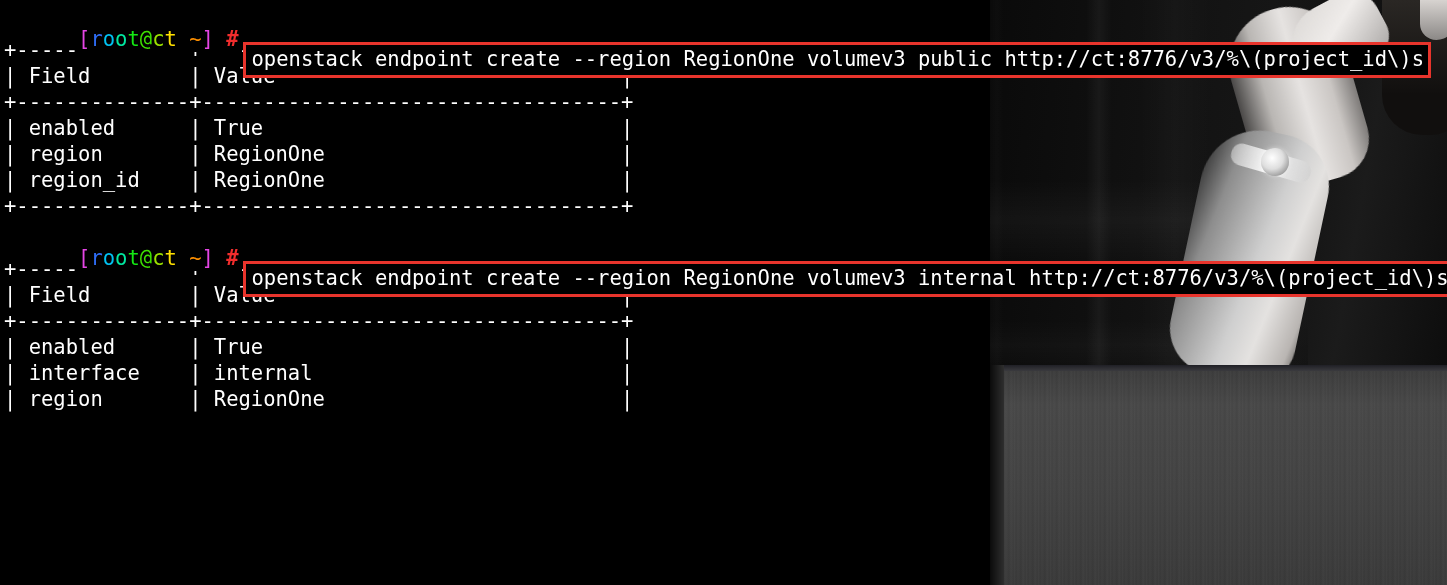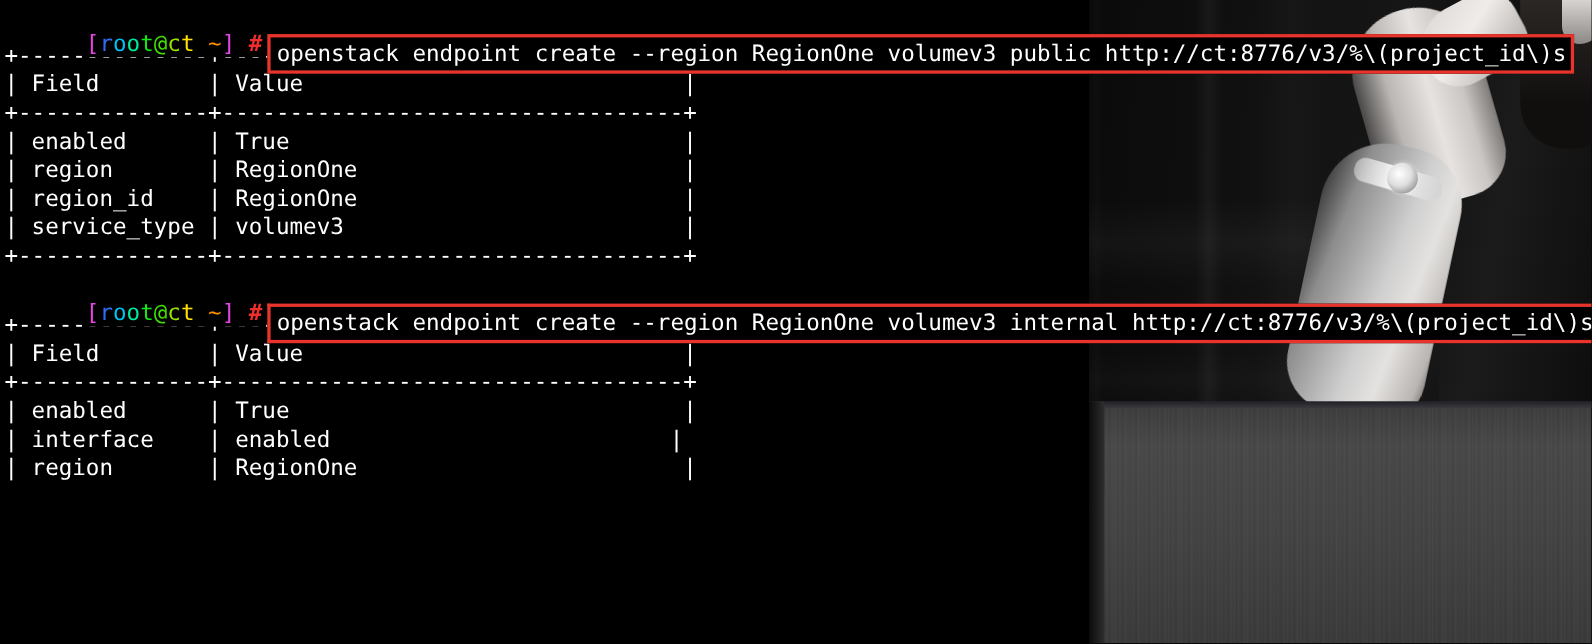--- a/index.html
+++ b/index.html
@@ -185,21 +185,21 @@
     padding-right: 2px;
   }
   .cmdbox {
     display: inline-block;
     background: #000000;
     color: #ffffff;
     border: 3px solid #e8342c;
     padding: 0 4px 0 6px;
     margin-left: 2px;
     position: relative;
-    top: 5px;
+    top: 16px;
     box-sizing: border-box;
     height: 36px;
     line-height: 29px;
     vertical-align: top;
   }
   .cmdbox.noright {
     border-right: none;
     padding-right: 0;
   }
 
@@ -248,28 +248,27 @@
     <div class="promptline">
       <span class="prefix"><span class="c-br">[</span><span class="c-r1">r</span><span class="c-r2">o</span><span class="c-r3">o</span><span class="c-r4">t</span><span class="c-r5">@</span><span class="c-r6">c</span><span class="c-r7">t</span><span> </span><span class="c-r8">~</span><span class="c-br">]</span><span> </span><span class="c-hash">#</span></span><span class="cmdbox">openstack endpoint create --region RegionOne volumev3 public http://ct:8776/v3/%\(project_id\)s</span>
     </div>
 
     <div class="line opaque tbl">+--------------+----------------------------------+</div>
     <div class="line opaque tbl">| Field        | Value                            |</div>
     <div class="line opaque tbl">+--------------+----------------------------------+</div>
     <div class="line opaque tbl">| enabled      | True                             |</div>
     <div class="line opaque tbl">| region       | RegionOne                        |</div>
     <div class="line opaque tbl">| region_id    | RegionOne                        |</div>
-    <div class="line opaque tbl">| service_type | volumev3                         |</div>
     <div class="line opaque tbl">+--------------+----------------------------------+</div>
 
     <div class="promptline">
       <span class="prefix"><span class="c-br">[</span><span class="c-r1">r</span><span class="c-r2">o</span><span class="c-r3">o</span><span class="c-r4">t</span><span class="c-r5">@</span><span class="c-r6">c</span><span class="c-r7">t</span><span> </span><span class="c-r8">~</span><span class="c-br">]</span><span> </span><span class="c-hash">#</span></span><span class="cmdbox noright">openstack endpoint create --region RegionOne volumev3 internal http://ct:8776/v3/%\(project_id\)s</span>
     </div>
 
     <div class="line opaque tbl">+--------------+----------------------------------+</div>
     <div class="line opaque tbl">| Field        | Value                            |</div>
     <div class="line opaque tbl">+--------------+----------------------------------+</div>
     <div class="line opaque tbl">| enabled      | True                             |</div>
-    <div class="line opaque tbl">| interface    | enabled                         |</div>
+    <div class="line opaque tbl">| interface    | internal                         |</div>
     <div class="line opaque tbl">| region       | RegionOne                        |</div>
 
   </div>
 </div>
 
 </body></html>

